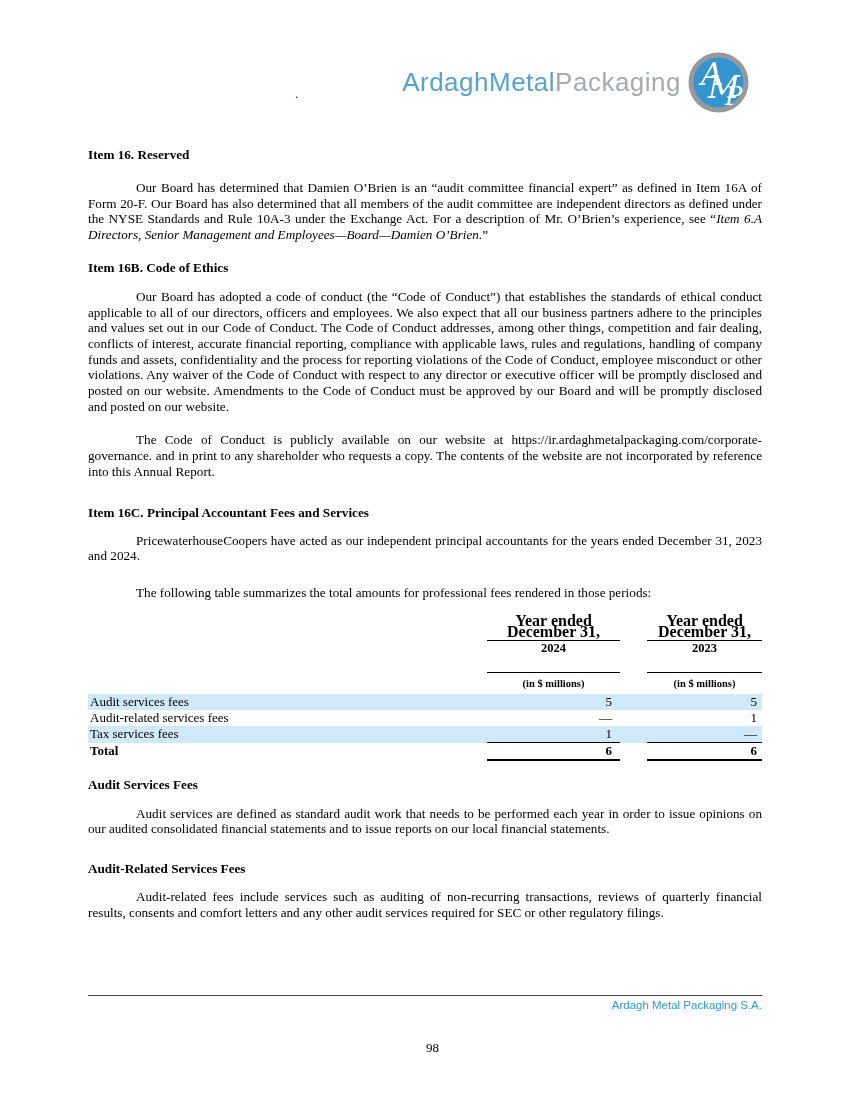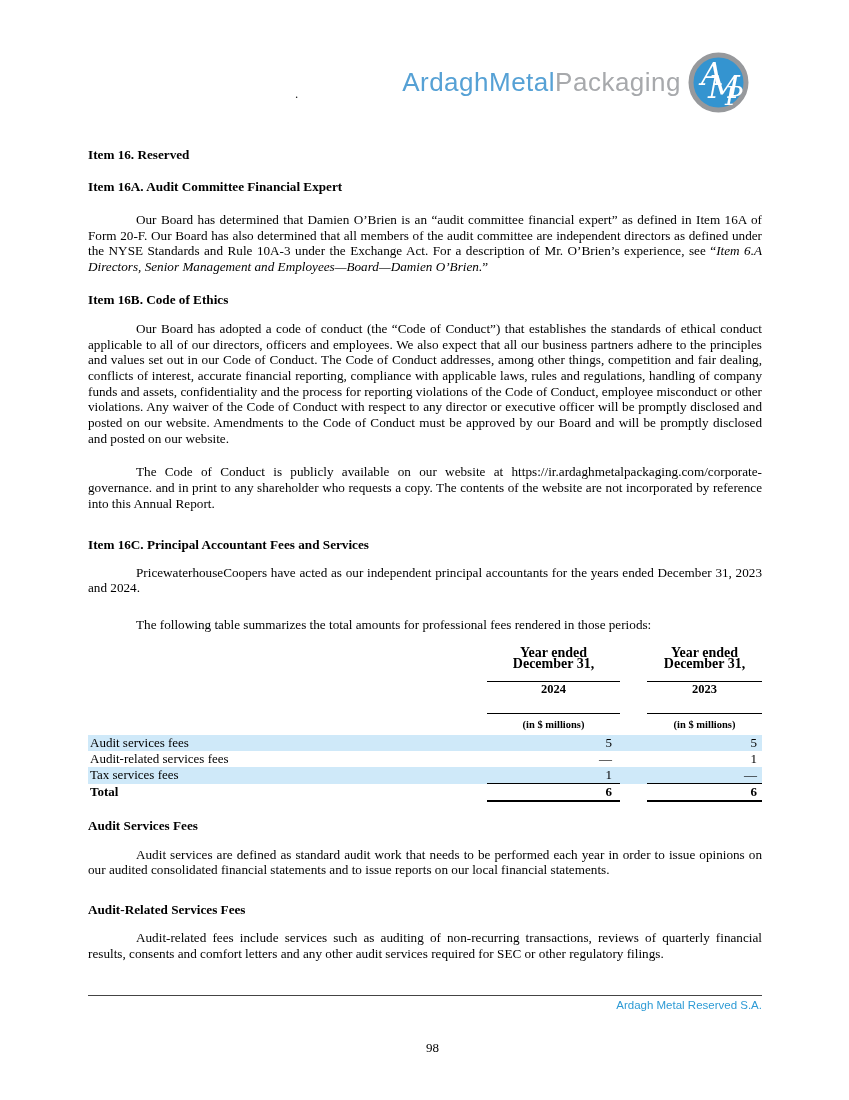--- a/index.html
+++ b/index.html
@@ -36,21 +36,21 @@
   .m-p4{margin-top:12px}.m-p5{margin-top:21px}
   .m-h5{margin-top:16px}.m-p6{margin-top:13px}.m-h6{margin-top:24px}.m-p7{margin-top:12px}
   .it{font-style:italic;}
   
   .fin-table{margin-top:14px;font-size:13px;}
   .t-flex{display:flex;}
   .t-spacer{flex:1;}
   .t-gap{width:27px;}
   .t-colhead{width:133px;text-align:center;}
   .t-colhead.c2{width:115px;}
-  .t-period{font-weight:bold;font-size:14px;line-height:11.5px;border-bottom:1px solid #000;padding-bottom:11px;}
+  .t-period{font-weight:bold;font-size:16px;line-height:11.5px;border-bottom:1px solid #000;padding-bottom:2px;}
   .t-period span{display:block;}
   .t-year{font-weight:bold;font-size:12.5px;line-height:15px;border-bottom:1px solid #000;padding-bottom:16px;}
   .t-unit{font-weight:bold;font-size:10.5px;line-height:12px;padding:5px 0 4px;}
   .t-row{display:flex;line-height:16px;min-height:16px;}
   .t-row.hl{background:#cfe9f9;}
   .t-lbl{flex:1;padding-left:2px;}
   .t-val{width:133px;text-align:right;padding-right:8px;box-sizing:border-box;}
   .t-val.v2{width:115px;padding-right:5px;}
   .t-row.pre-total .t-val{border-bottom:1.5px solid #000;}
   .t-row.total{font-weight:bold;min-height:17px;}
@@ -83,21 +83,20 @@
       <text x="13" y="33" font-size="31" fill="#ffffff" font-style="italic" font-family="DejaVu Serif, serif">A</text>
       <text x="20" y="46" font-size="31" fill="#ffffff" font-style="italic" font-family="DejaVu Serif, serif">M</text>
       <text x="37" y="53" font-size="26" fill="#ffffff" font-style="italic" font-family="DejaVu Serif, serif">P</text>
     </svg>
   </div>
 
   <div class="content">
 
     <p class="heading">Item 16. Reserved</p>
 
-    <p class="heading m-h2">Item 16A. Audit Committee Financial Expert</p>
 
     <p class="para m-p1"><span>Our Board has determined that Damien O’Brien is an “audit committee financial expert” as defined in Item 16A of Form 20-F. Our Board has also determined that all members of the audit committee are independent directors as defined under the NYSE Standards and Rule 10A-3 under the Exchange Act. For a description of Mr. O’Brien’s experience, see “</span><span class="it">Item 6.A Directors, Senior Management and Employees—Board—Damien O’Brien.</span><span>”</span></p>
 
     <p class="heading m-h3">Item 16B. Code of Ethics</p>
 
     <p class="para m-p2">Our Board has adopted a code of conduct (the “Code of Conduct”) that establishes the standards of ethical conduct applicable to all of our directors, officers and employees. We also expect that all our business partners adhere to the principles and values set out in our Code of Conduct. The Code of Conduct addresses, among other things, competition and fair dealing, conflicts of interest, accurate financial reporting, compliance with applicable laws, rules and regulations, handling of company funds and assets, confidentiality and the process for reporting violations of the Code of Conduct, employee misconduct or other violations. Any waiver of the Code of Conduct with respect to any director or executive officer will be promptly disclosed and posted on our website. Amendments to the Code of Conduct must be approved by our Board and will be promptly disclosed and posted on our website.</p>
 
     <p class="para m-p3">The Code of Conduct is publicly available on our website at https://ir.ardaghmetalpackaging.com/corporate-governance. and in print to any shareholder who requests a copy. The contents of the website are not incorporated by reference into this Annual Report.</p>
 
     <p class="heading m-h4">Item 16C. Principal Accountant Fees and Services</p>
@@ -163,16 +162,16 @@
 
     <p class="para m-p6">Audit services are defined as standard audit work that needs to be performed each year in order to issue opinions on our audited consolidated financial statements and to issue reports on our local financial statements.</p>
 
     <p class="heading m-h6">Audit-Related Services Fees</p>
 
     <p class="para m-p7">Audit-related fees include services such as auditing of non-recurring transactions, reviews of quarterly financial results, consents and comfort letters and any other audit services required for SEC or other regulatory filings.</p>
 
   </div>
 
   <div class="footer-rule"></div>
-  <div class="footer-company">Ardagh Metal Reserved S.A.</div>
+  <div class="footer-company">Ardagh Metal Packaging S.A.</div>
   <div class="page-number">98</div>
 
 </div>
 
 </body></html>

